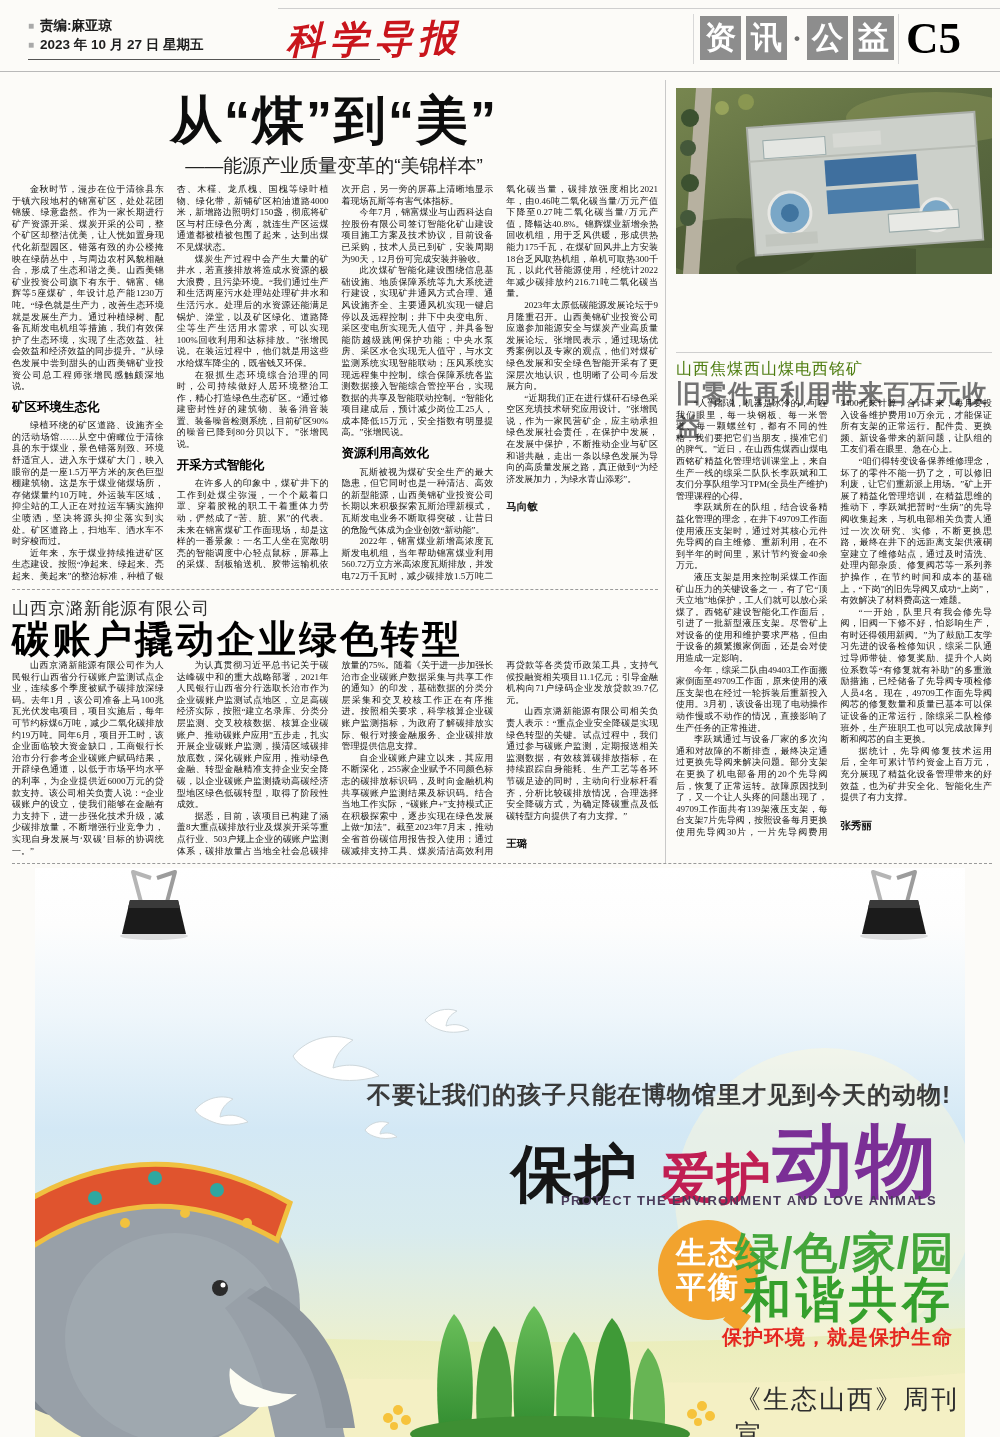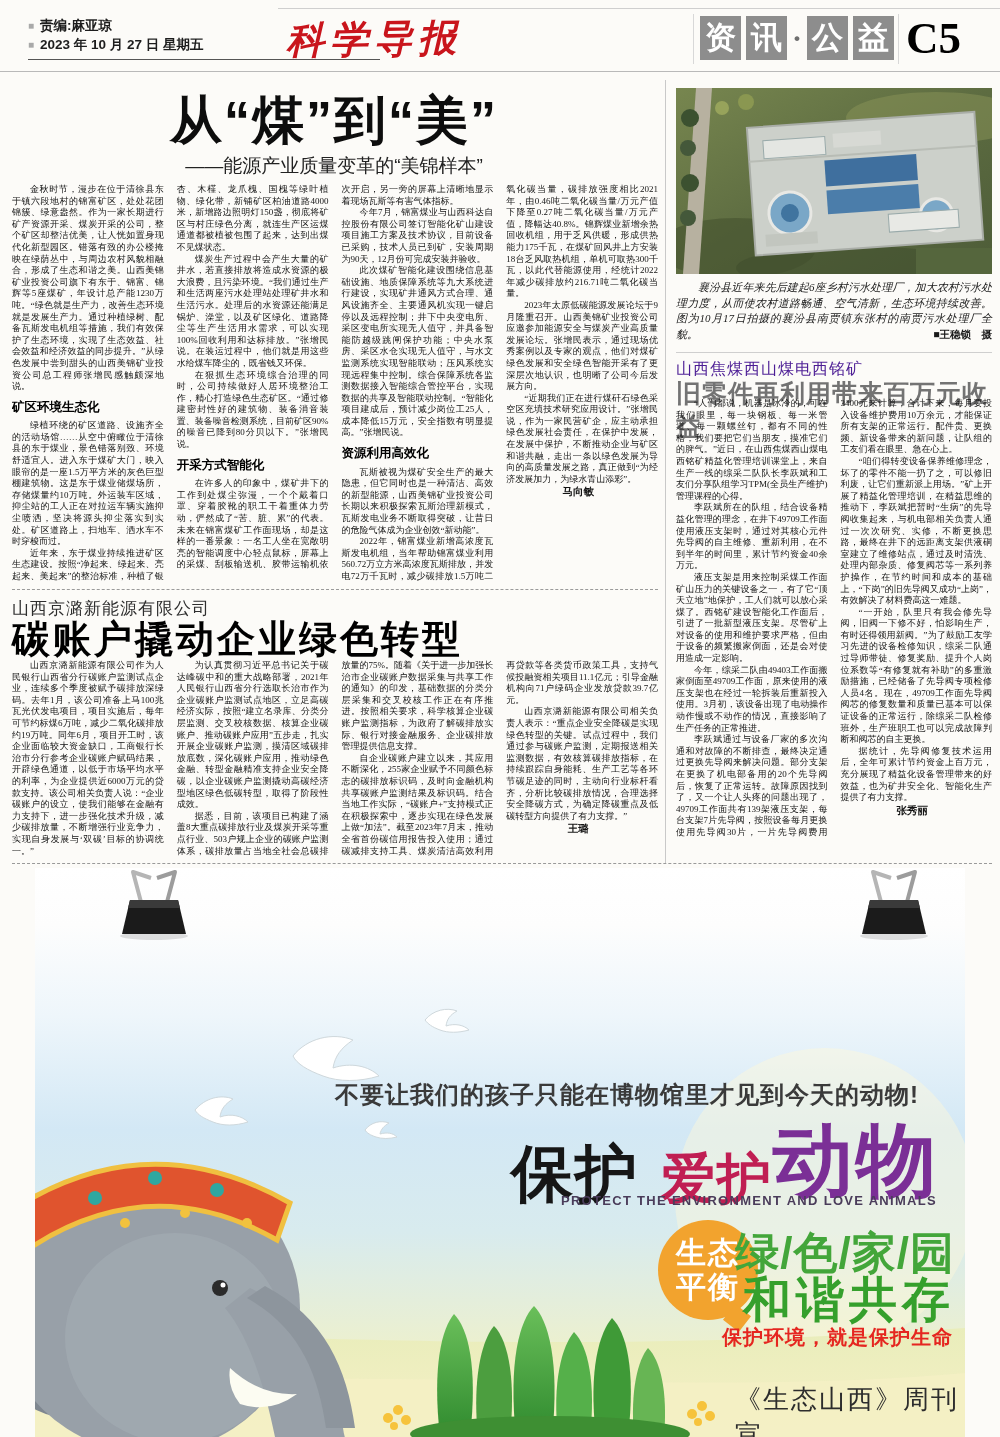--- a/index.html
+++ b/index.html
@@ -19,48 +19,48 @@
   .sdot { color:#6f6f6f; font-size:30px; font-weight:900; }
   .pageno { left:906px; top:12px; font-size:45px; font-weight:bold; font-family:"Liberation Serif",serif; color:#000; }
   .rule-header { left:0; top:71px; width:1000px; height:1px; background:#b9b9b9; }
 
   
   .body-cols { column-gap:13px; column-fill:auto; font-size:9px; line-height:11.6px; text-align:justify; color:#141414; overflow:hidden; }
   .cols4 { column-count:4; }
   .cols2 { column-count:2; }
   .para { text-indent:2em; margin:0; }
   .subhead { font-family:"Liberation Sans",sans-serif; font-size:12.5px; font-weight:bold; margin:9px 0 7px; break-after:avoid; color:#000; }
-  .byline { text-align:center; font-weight:bold; font-family:"Liberation Sans",sans-serif; font-size:10.5px; margin-top:1px; padding-right:8px; }
+  .byline { text-align:left; font-weight:bold; font-family:"Liberation Sans",sans-serif; font-size:10.5px; margin-top:16px; padding-right:8px; }
 
   .a1-headline { left:10px; top:86px; width:648px; text-align:center; font-family:"Liberation Sans",sans-serif; font-weight:900; font-size:52px; letter-spacing:2px; color:#0d0d0d; }
   .a1-subtitle { left:10px; top:153px; width:648px; text-align:center; font-family:"Liberation Sans",sans-serif; font-size:19px; color:#222; }
   .a1-body { left:12px; top:184px; width:646px; height:400px; }
   .sep-dashed1 { left:12px; top:589px; width:646px; border-top:1px dashed #9a9a9a; }
   .a2-kicker { left:12px; top:597px; font-family:"Liberation Sans",sans-serif; font-size:17px; color:#2e2e2e; letter-spacing:1px; }
   .a2-headline { left:12px; top:614px; font-size:38px; font-weight:900; font-family:"Liberation Serif",serif; letter-spacing:3px; color:#000; }
   .a2-body { left:12px; top:660px; width:646px; height:200px; }
 
   
   .v-divider { left:665px; top:80px; width:1px; height:783px; background:#c9c9c9; }
   .photo { left:676px; top:88px; width:316px; height:186px; }
   .caption { left:676px; top:280px; width:316px; font-size:11px; line-height:15.5px; font-style:italic; text-align:justify; color:#1a1a1a; }
   .caption .lead-indent { display:inline-block; width:2em; }
   .credit { float:right; font-weight:bold; font-style:normal; font-size:10.5px; }
   .sep3 { left:676px; top:352px; width:316px; height:1px; background:#cfcfcf; }
-  .a3-kicker { left:676px; top:359px; font-family:Liberation Sans, sans-serif; font-size:16px; color:#4c1d95; letter-spacing:1px; }
+  .a3-kicker { left:676px; top:359px; font-family:Liberation Sans, sans-serif; font-size:16px; color:#4d7c0f; letter-spacing:1px; }
   .a3-headline { left:676px; top:377px; width:316px; font-size:25px; font-weight:700; font-family:"Liberation Serif",serif; letter-spacing:1px; color:#737373; }
   .a3-body { left:676px; top:398px; width:316px; height:442px; }
   .sep-dashed2 { left:12px; top:863px; width:980px; border-top:1px dashed #9a9a9a; }
 
   
   .ad { left:35px; top:868px; width:930px; height:569px;
         background:linear-gradient(180deg,#ffffff 0%,#fdfdfd 10%,#eef6fb 26%,#d3e8f5 46%,#d8ebee 64%,#ecf0cf 84%,#f6f1cd 100%); }
   .ad-illus { left:0; top:0; width:930px; height:569px; }
   .clip { top:0; }
-  .ad-tagline { top:211px; right:46px; font-size:24px; font-weight:bold; font-family:"Liberation Sans",sans-serif; color:#3a3a3a; letter-spacing:1px; }
+  .ad-tagline { top:211px; right:14px; font-size:24px; font-weight:bold; font-family:"Liberation Sans",sans-serif; color:#3a3a3a; letter-spacing:1px; }
   .ad-main { top:240px; right:26px; display:flex; align-items:flex-end; font-family:"Liberation Sans",sans-serif; font-weight:900; }
   .w1 { font-size:62px; color:#161616; letter-spacing:2px; }
   .w2 { font-size:80px; color:#8a2b8d; letter-spacing:3px; }
   .w3 { font-size:54px; color:#c01e53; margin-left:22px; letter-spacing:2px; }
   .w4 { font-size:80px; color:#7b2f96; letter-spacing:3px; }
   .ad-eng { top:325px; right:28px; font-size:13px; font-weight:bold; letter-spacing:1.3px; color:#4a3c5a; font-family:"Liberation Sans",sans-serif;margin-left:12px; }
   .badge { left:623px; top:352px; width:100px; height:100px; border-radius:50%; background:#f2a32e; color:#fff; display:flex; flex-direction:column; align-items:center; justify-content:center; font-size:30px; font-weight:900; font-family:"Liberation Sans",sans-serif; line-height:1.12; letter-spacing:2px; }
   .badge-tail { left:692px; top:440px; width:20px; height:20px; background:#f2a32e; transform:rotate(38deg); }
   .ad-green-home { top:356px; right:10px; font-size:44px; color:#43a63a; font-weight:700; font-family:"Liberation Sans",sans-serif; letter-spacing:1px;margin-left:16px; }
   .ad-harmony { top:400px; right:10px; font-size:48px; color:#35a02c; font-weight:900; font-family:"Liberation Sans",sans-serif; letter-spacing:5px; }
@@ -157,24 +157,20 @@
       <rect x="150" y="100" width="92" height="24" fill="#4b7daa"></rect>
       <circle cx="112" cy="120" r="21" fill="#7aa7c7" stroke="#e8e8e4" stroke-width="3"></circle>
       <circle cx="112" cy="120" r="9" fill="#40749f"></circle>
       <circle cx="258" cy="132" r="16" fill="#7aa7c7" stroke="#e8e8e4" stroke-width="3"></circle>
       <rect x="210" y="128" width="70" height="18" fill="#e8e9e5" stroke="#9aa"></rect>
       <rect x="86" y="140" width="52" height="12" fill="#c2c6bf"></rect>
       <line x1="75" y1="66" x2="303" y2="66" stroke="#b8bcb5" stroke-width="2"></line>
     </g>
     <rect x="240" y="160" width="76" height="26" fill="#55663d"></rect>
   </svg>
-  <div class="abs caption">
-    <span class="lead-indent"></span><span>襄汾县近年来先后建起6座乡村污水处理厂，加大农村污水处理力度，从而使农村道路畅通、空气清新，生态环境持续改善。图为10月17日拍摄的襄汾县南贾镇东张村的南贾污水处理厂全貌。</span>
-    <span class="credit">■王稳锁　摄</span>
-  </div>
   <div class="abs sep3"></div>
   <div class="abs a3-kicker">山西焦煤西山煤电西铭矿</div>
   <div class="abs a3-headline">旧零件再利用带来百万元收益</div>
   <div class="abs a3-body body-cols cols2">
       <div class="para">“人们都说，机器是冰冷的，可在我们眼里，每一块钢板、每一米管道、每一颗螺丝钉，都有不同的性格，我们要把它们当朋友，摸准它们的脾气。”近日，在山西焦煤西山煤电西铭矿精益化管理培训课堂上，来自生产一线的综采二队队长李跃斌和工友们分享队组学习TPM(全员生产维护)管理课程的心得。</div>
       <div class="para">李跃斌所在的队组，结合设备精益化管理的理念，在井下49709工作面使用液压支架时，通过对其核心元件先导阀的自主维修、重新利用，在不到半年的时间里，累计节约资金40余万元。</div>
       <div class="para">液压支架是用来控制采煤工作面矿山压力的关键设备之一，有了它“顶天立地”地保护，工人们就可以放心采煤了。西铭矿建设智能化工作面后，引进了一批新型液压支架。尽管矿上对设备的使用和维护要求严格，但由于设备的频繁搬家倒面，还是会对使用造成一定影响。</div>
       <div class="para">今年，综采二队由49403工作面搬家倒面至49709工作面，原来使用的液压支架也在经过一轮拆装后重新投入使用。3月初，该设备出现了电动操作动作慢或不动作的情况，直接影响了生产任务的正常推进。</div>
       <div class="para">李跃斌通过与设备厂家的多次沟通和对故障的不断排查，最终决定通过更换先导阀来解决问题。部分支架在更换了机电部备用的20个先导阀后，恢复了正常运转。故障原因找到了，又一个让人头疼的问题出现了，49709工作面共有139架液压支架，每台支架7片先导阀，按照设备每月更换使用先导阀30片，一片先导阀费用3400元来计算，合计下来，每月要投入设备维护费用10万余元，才能保证所有支架的正常运行。配件贵、更换频、新设备带来的新问题，让队组的工友们看在眼里、急在心上。</div>
       <div class="para">“咱们得转变设备保养维修理念，坏了的零件不能一扔了之，可以修旧利废，让它们重新派上用场。”矿上开展了精益化管理培训，在精益思维的推动下，李跃斌把暂时“生病”的先导阀收集起来，与机电部相关负责人通过一次次研究、实修，不断更换思路，最终在井下的远距离支架供液硐室建立了维修站点，通过及时清洗、处理内部杂质、修复阀芯等一系列养护操作，在节约时间和成本的基础上，“下岗”的旧先导阀又成功“上岗”，有效解决了材料费高这一难题。</div>

